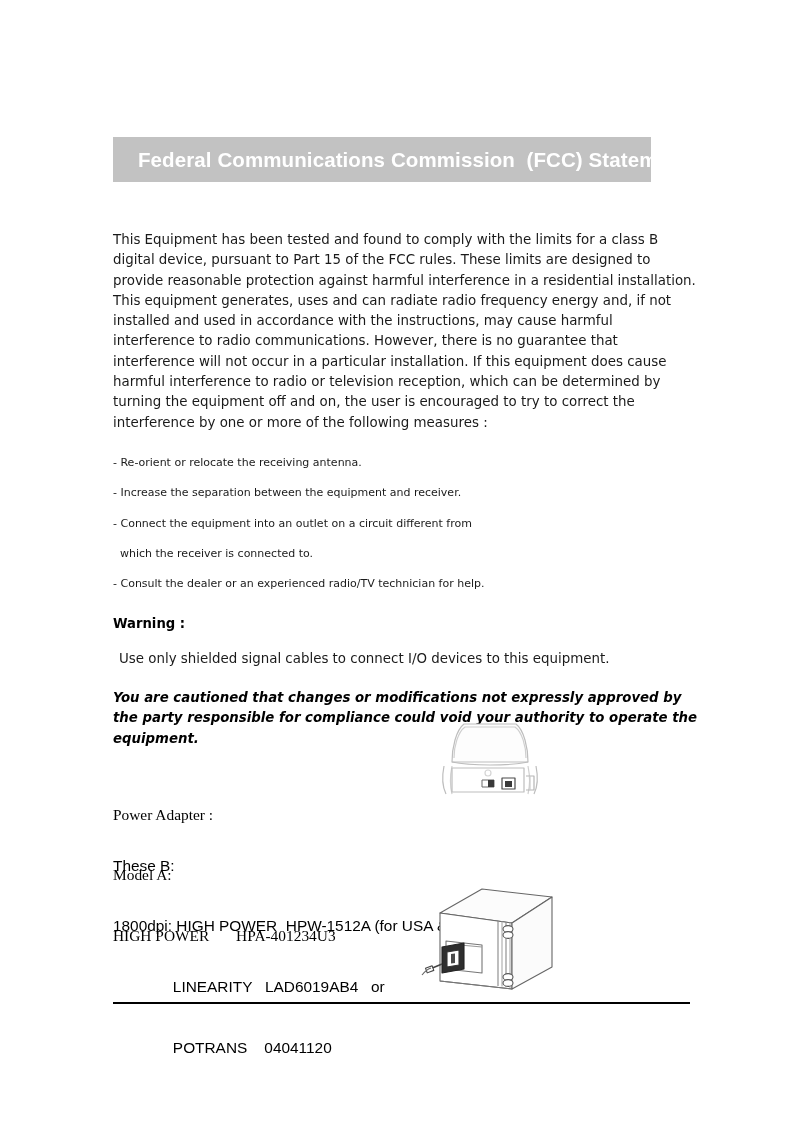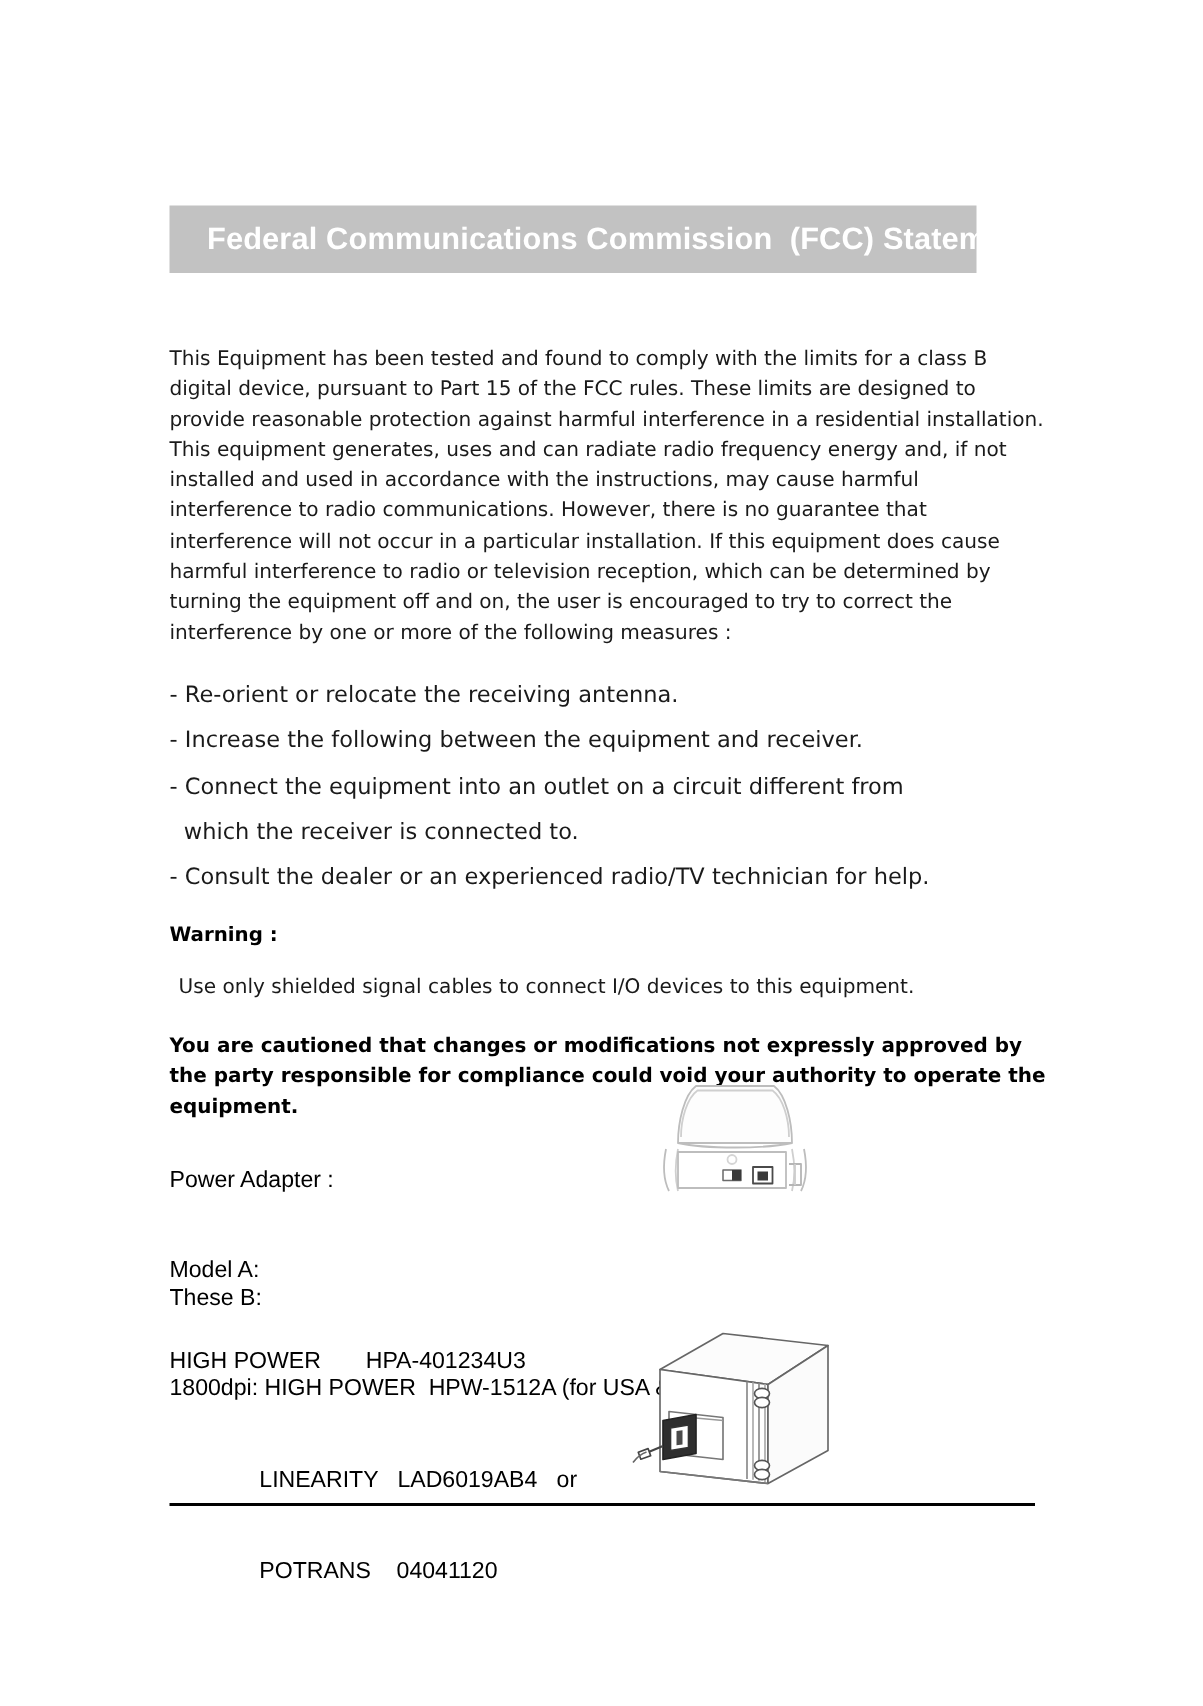--- a/index.html
+++ b/index.html
@@ -55,21 +55,21 @@
     font-family: "DejaVu Sans", sans-serif;
     font-size: 13.4px;
     line-height: 20.3px;
     color: #1a1a1a;
     margin: 16px 0 10px 0;
     text-align: left;
   }
 
   .bullet {
     font-family: "DejaVu Sans", sans-serif;
-    font-size: 15px;
+    font-size: 11px;
     line-height: 20.3px;
     color: #1a1a1a;
     margin: 0;
     padding-top: 10px;
     white-space: pre-wrap;
   }
 
   .warn-head {
     font-family: "DejaVu Sans", sans-serif;
     font-size: 13.2px;
@@ -89,29 +89,30 @@
   }
 
   .caution {
     font-family: "DejaVu Sans", sans-serif;
     font-size: 13.3px;
     font-weight: bold;
     line-height: 20.4px;
     color: #000000;
     margin: 0;
     padding-top: 12px;
+    font-style: italic;
   }
 
   
   .adapter-block {
     position: absolute;
     left: 113px;
-    top: 736px;
+    top: 764px;
     width: 470px;
-    font-family: Liberation Sans, sans-serif;
+    font-family: Liberation Serif, serif;
     font-size: 15.4px;
     line-height: 20.3px;
     color: #000000;
     white-space: pre;
   }
   .adapter-line { display: block; }
 
   .modelb-block {
     position: absolute;
     left: 113px;
@@ -158,21 +159,21 @@
 
   <div class="banner">
     <div class="banner-title">Federal Communications Commission  (FCC) Statement</div>
   </div>
 
   <div class="content">
 
     <p class="para">This Equipment has been tested and found to comply with the limits for a class B digital device, pursuant to Part 15 of the FCC rules. These limits are designed to provide reasonable protection against harmful interference in a residential installation. This equipment generates, uses and can radiate radio frequency energy and, if not installed and used in accordance with the instructions, may cause harmful interference to radio communications. However, there is no guarantee that interference will not occur in a particular installation. If this equipment does cause harmful interference to radio or television reception, which can be determined by turning the equipment off and on, the user is encouraged to try to correct the interference by one or more of the following measures :</p>
 
     <p class="bullet">- Re-orient or relocate the receiving antenna.</p>
-    <p class="bullet">- Increase the following between the equipment and receiver.</p>
+    <p class="bullet">- Increase the separation between the equipment and receiver.</p>
     <p class="bullet">- Connect the equipment into an outlet on a circuit different from</p>
     <p class="bullet">  which the receiver is connected to.</p>
     <p class="bullet">- Consult the dealer or an experienced radio/TV technician for help.</p>
 
     <p class="warn-head">Warning :</p>
 
     <p class="warn-body">Use only shielded signal cables to connect I/O devices to this equipment.</p>
 
     <p class="caution">You are cautioned that changes or modifications not expressly approved by the party responsible for compliance could void your authority to operate the equipment.</p>
   </div>

